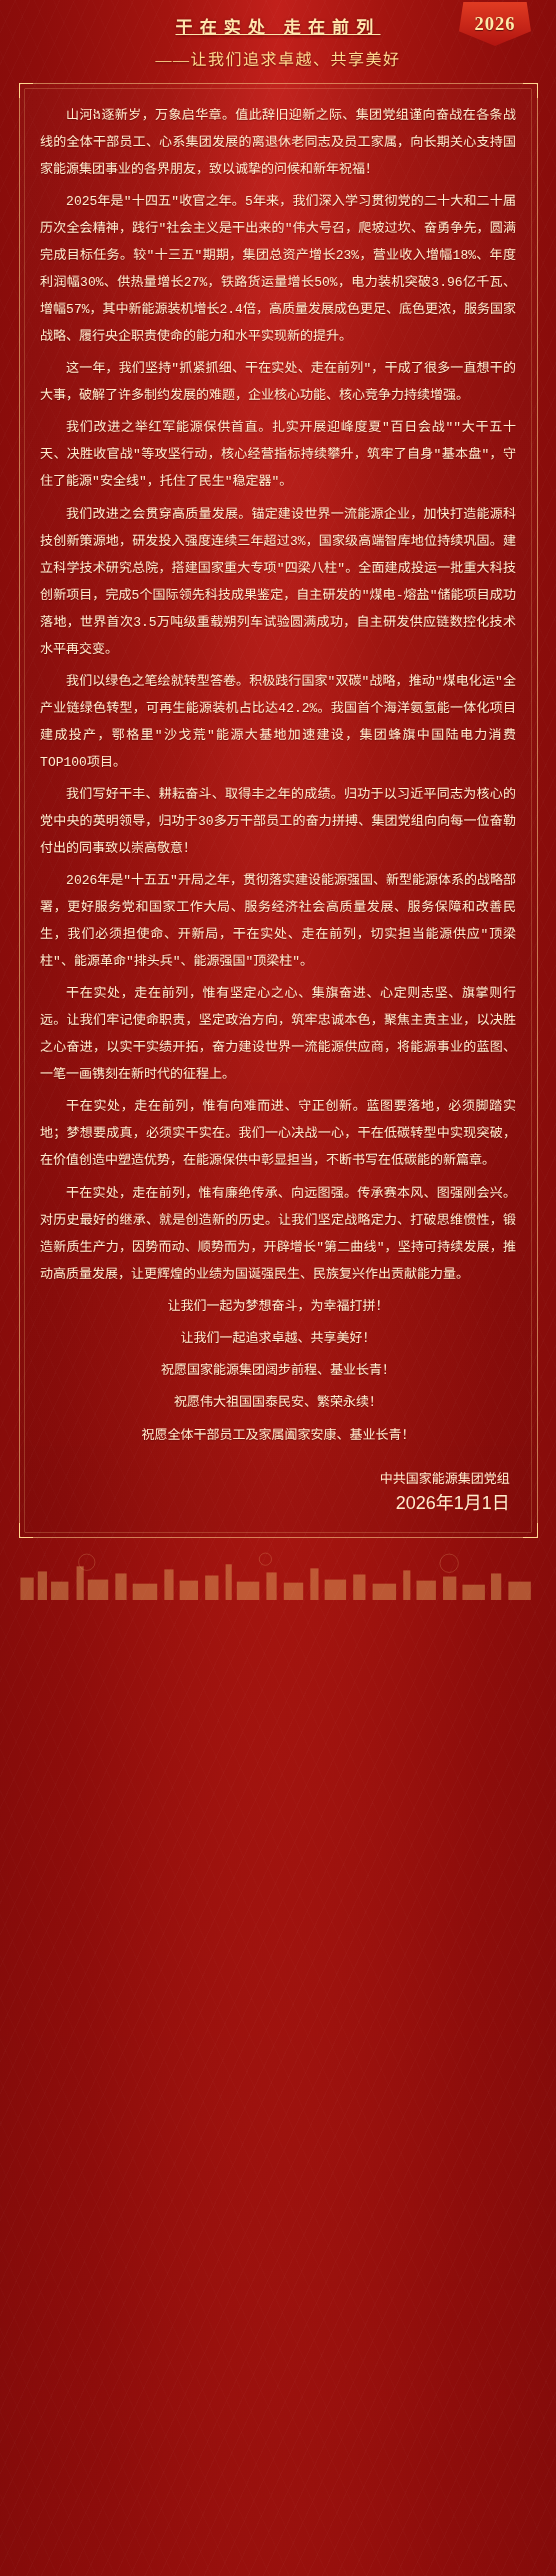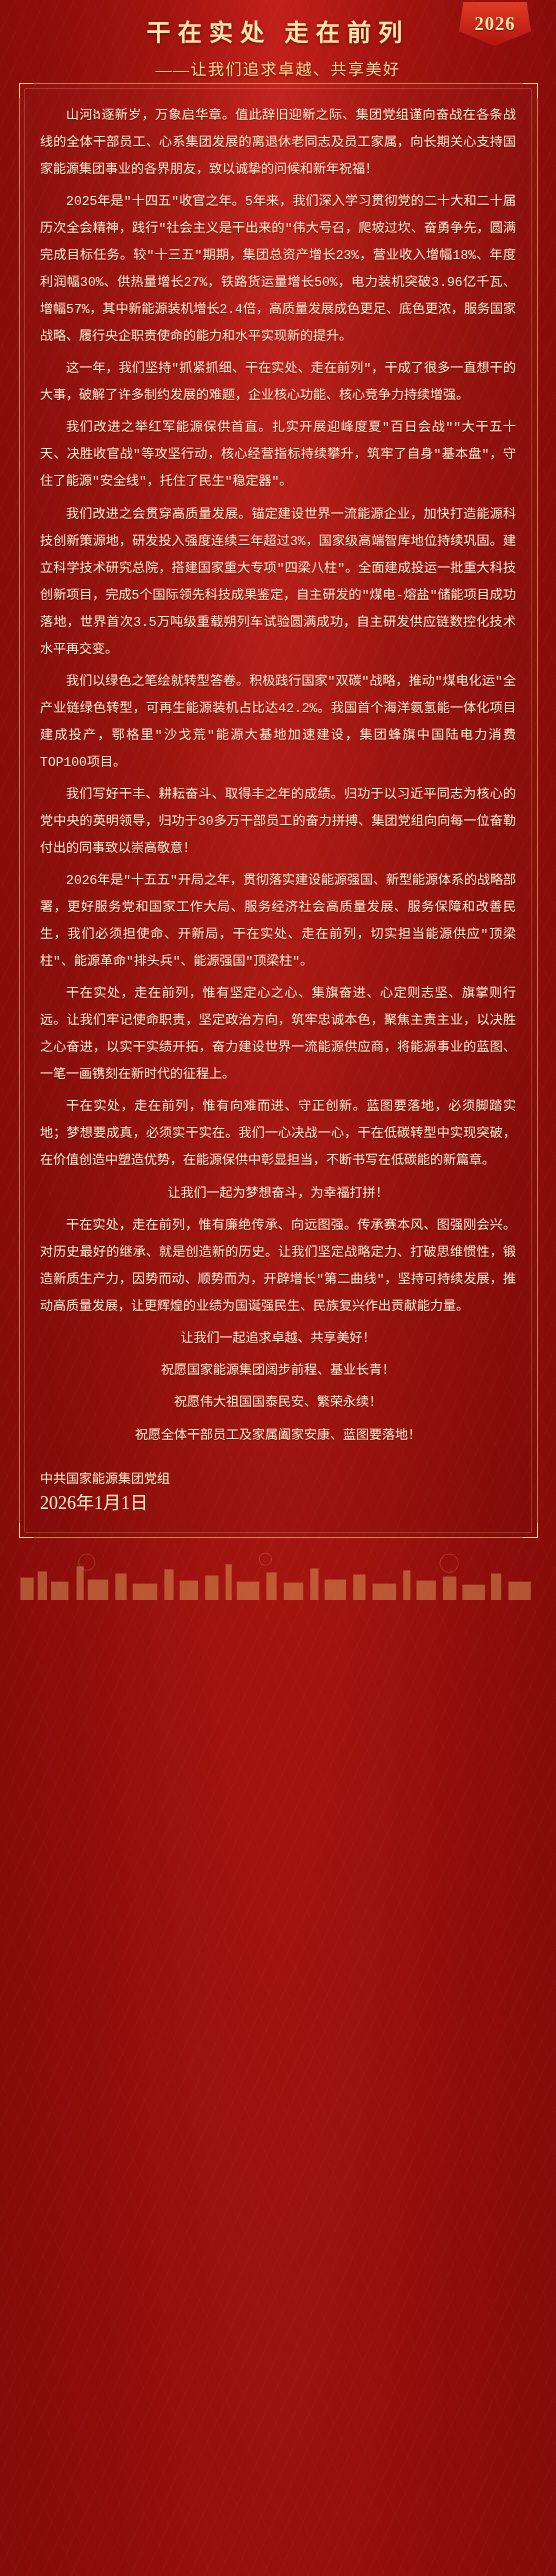--- a/index.html
+++ b/index.html
@@ -51,26 +51,27 @@
     letter-spacing:1px;
     font-family:"Liberation Serif","DejaVu Serif",serif;
     text-shadow:0 0.5px 1px rgba(0,0,0,.5);
   }
   .title-wrap{
     padding:13.4px 0 0 0;
     text-align:center;
   }
   .main-title{
     color:#ffe6ad;
-    font-size:24px;
+    font-size:17px;
     font-weight:bold;
     letter-spacing:7.2px;
     font-family:"Liberation Serif","DejaVu Serif",serif;
     text-shadow:0 1px 3.1px rgba(60,0,0,.65);
     margin:0 0 7.2px 0;
+    text-decoration:underline;
   }
   .sub-title{
     color:#ffd98e;
     font-size:16px;
     letter-spacing:1.5px;
     font-family:"Liberation Serif","DejaVu Serif",serif;
     margin:0;
     text-shadow:0 0.5px 2.1px rgba(60,0,0,.6);
   }
   
@@ -107,24 +108,25 @@
     margin:0 0 5.2px 0;
     font-family:Liberation Mono, monospace;
     text-shadow:0 0.5px 1px rgba(80,0,0,.45);
   }
   p.para.center{
     text-align:center;
     text-indent:0;
   }
   .sign{
     margin-top:17.5px;
+    text-align:right;
     color:#ffeccd;
     font-size:13px;
     line-height:25px;
-    font-family:Liberation Serif, serif;
+    font-family:Liberation Sans, sans-serif;
     padding-right:6.2px;
   }
   .sign .date{font-size:18px;}
   
   .footer{
     position:relative;
     height:57px;
     margin-top:5.2px;
   }
   .skyline{
@@ -161,26 +163,26 @@
         <p class="para">山河ង逐新岁，万象启华章。值此辞旧迎新之际、集团党组谨向奋战在各条战线的全体干部员工、心系集团发展的离退休老同志及员工家属，向长期关心支持国家能源集团事业的各界朋友，致以诚挚的问候和新年祝福！</p>
         <p class="para">2025年是"十四五"收官之年。5年来，我们深入学习贯彻党的二十大和二十届历次全会精神，践行"社会主义是干出来的"伟大号召，爬坡过坎、奋勇争先，圆满完成目标任务。较"十三五"期期，集团总资产增长23%，营业收入增幅18%、年度利润幅30%、供热量增长27%，铁路货运量增长50%，电力装机突破3.96亿千瓦、增幅57%，其中新能源装机增长2.4倍，高质量发展成色更足、底色更浓，服务国家战略、履行央企职责使命的能力和水平实现新的提升。</p>
         <p class="para">这一年，我们坚持"抓紧抓细、干在实处、走在前列"，干成了很多一直想干的大事，破解了许多制约发展的难题，企业核心功能、核心竞争力持续增强。</p>
         <p class="para">我们改进之举红军能源保供首直。扎实开展迎峰度夏"百日会战""大干五十天、决胜收官战"等攻坚行动，核心经营指标持续攀升，筑牢了自身"基本盘"，守住了能源"安全线"，托住了民生"稳定器"。</p>
         <p class="para">我们改进之会贯穿高质量发展。锚定建设世界一流能源企业，加快打造能源科技创新策源地，研发投入强度连续三年超过3%，国家级高端智库地位持续巩固。建立科学技术研究总院，搭建国家重大专项"四梁八柱"。全面建成投运一批重大科技创新项目，完成5个国际领先科技成果鉴定，自主研发的"煤电-熔盐"储能项目成功落地，世界首次3.5万吨级重载朔列车试验圆满成功，自主研发供应链数控化技术水平再交变。</p>
         <p class="para">我们以绿色之笔绘就转型答卷。积极践行国家"双碳"战略，推动"煤电化运"全产业链绿色转型，可再生能源装机占比达42.2%。我国首个海洋氨氢能一体化项目建成投产，鄂格里"沙戈荒"能源大基地加速建设，集团蜂旗中国陆电力消费TOP100项目。</p>
         <p class="para">我们写好干丰、耕耘奋斗、取得丰之年的成绩。归功于以习近平同志为核心的党中央的英明领导，归功于30多万干部员工的奋力拼搏、集团党组向向每一位奋勒付出的同事致以崇高敬意！</p>
         <p class="para">2026年是"十五五"开局之年，贯彻落实建设能源强国、新型能源体系的战略部署，更好服务党和国家工作大局、服务经济社会高质量发展、服务保障和改善民生，我们必须担使命、开新局，干在实处、走在前列，切实担当能源供应"顶梁柱"、能源革命"排头兵"、能源强国"顶梁柱"。</p>
         <p class="para">干在实处，走在前列，惟有坚定心之心、集旗奋进、心定则志坚、旗掌则行远。让我们牢记使命职责，坚定政治方向，筑牢忠诚本色，聚焦主责主业，以决胜之心奋进，以实干实绩开拓，奋力建设世界一流能源供应商，将能源事业的蓝图、一笔一画镌刻在新时代的征程上。</p>
         <p class="para">干在实处，走在前列，惟有向难而进、守正创新。蓝图要落地，必须脚踏实地；梦想要成真，必须实干实在。我们一心决战一心，干在低碳转型中实现突破，在价值创造中塑造优势，在能源保供中彰显担当，不断书写在低碳能的新篇章。</p>
+        <p class="para">干在实处，走在前列，惟有廉绝传承、向远图强。传承赛本风、图强刚会兴。对历史最好的继承、就是创造新的历史。让我们坚定战略定力、打破思维惯性，锻造新质生产力，因势而动、顺势而为，开辟增长"第二曲线"，坚持可持续发展，推动高质量发展，让更辉煌的业绩为国诞强民生、民族复兴作出贡献能力量。</p>
         <p class="para center">让我们一起为梦想奋斗，为幸福打拼！</p>
-        <p class="para">干在实处，走在前列，惟有廉绝传承、向远图强。传承赛本风、图强刚会兴。对历史最好的继承、就是创造新的历史。让我们坚定战略定力、打破思维惯性，锻造新质生产力，因势而动、顺势而为，开辟增长"第二曲线"，坚持可持续发展，推动高质量发展，让更辉煌的业绩为国诞强民生、民族复兴作出贡献能力量。</p>
         <p class="para center">让我们一起追求卓越、共享美好！</p>
         <p class="para center">祝愿国家能源集团阔步前程、基业长青！</p>
         <p class="para center">祝愿伟大祖国国泰民安、繁荣永续！</p>
-        <p class="para center">祝愿全体干部员工及家属阖家安康、蓝图要落地！</p>
+        <p class="para center">祝愿全体干部员工及家属阖家安康、基业长青！</p>
       </div>
 
     <div class="sign">
       <div>中共国家能源集团党组</div>
       <div class="date">2026年1月1日</div>
     </div>
   </div>
 
   <div class="footer">
     <svg class="skyline" viewBox="0 0 1080 96" preserveAspectRatio="none">

